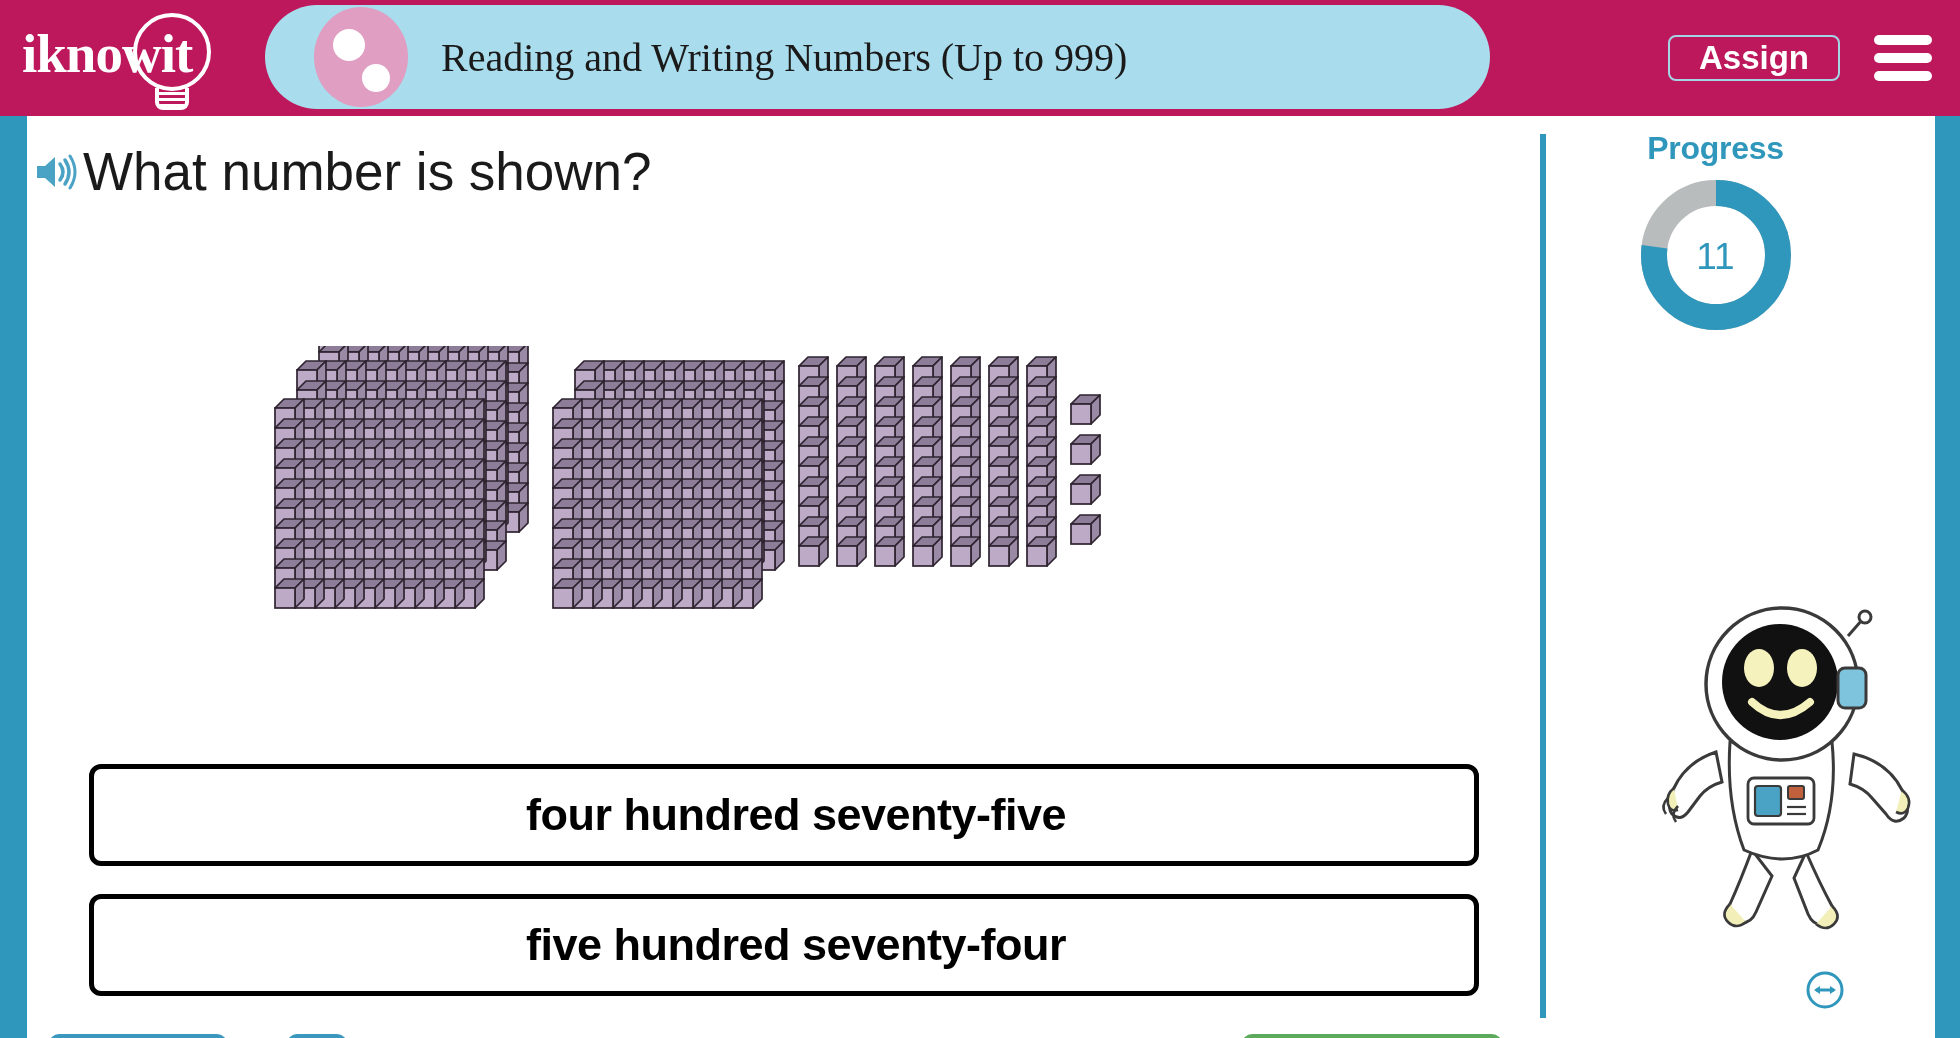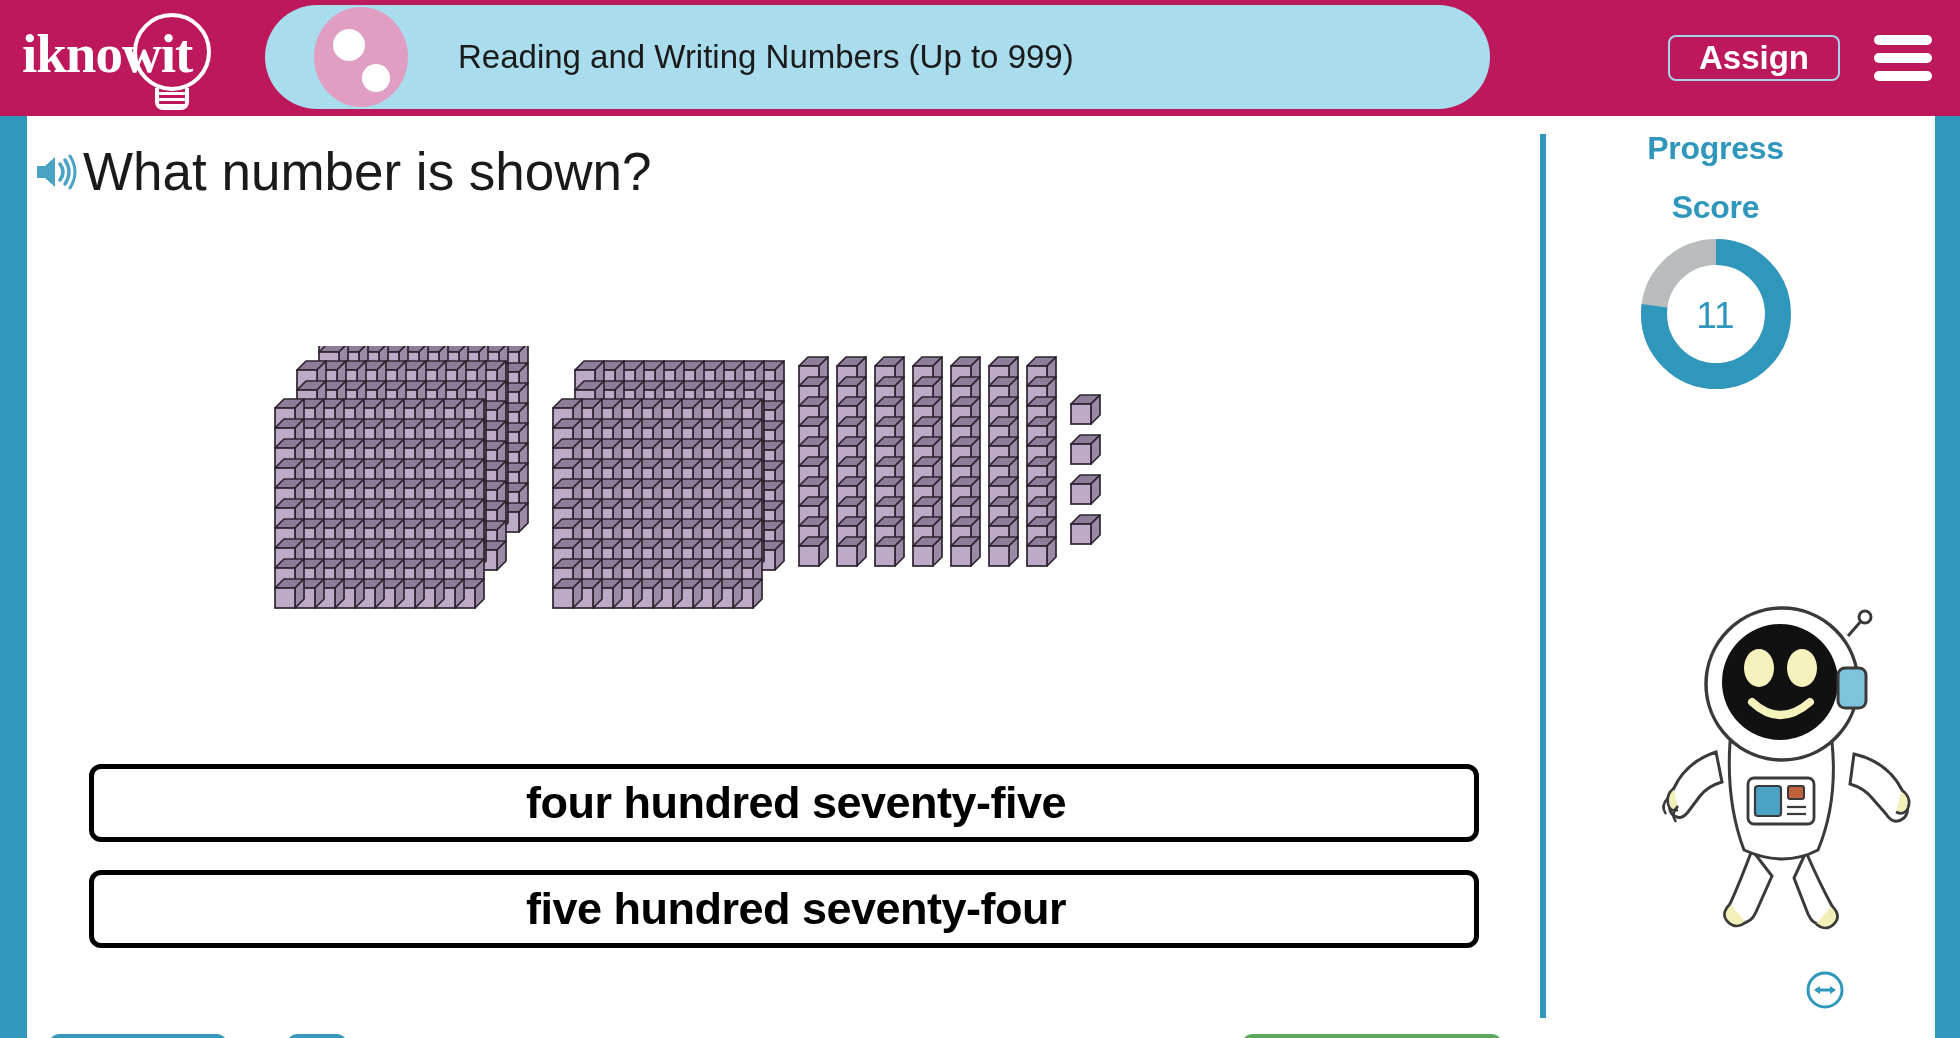--- a/index.html
+++ b/index.html
@@ -68,24 +68,25 @@
   }
   .title-dot .d1 {
     position: absolute; left: 19px; top: 22px;
     width: 32px; height: 32px; background: #fff; border-radius: 50%;
   }
   .title-dot .d2 {
     position: absolute; left: 48px; top: 57px;
     width: 28px; height: 28px; background: #fff; border-radius: 50%;
   }
   .title-text {
-    margin-left: 50px;
-    font-size: 33px;
+    margin-left: 33px;
+    font-size: 40px;
     color: #1a1a1a;
     white-space: nowrap;
+    font-family: Liberation Serif, serif;
   }
 
   .assign-btn {
     position: absolute; right: 120px; top: 35px;
     width: 172px; height: 46px;
     border: 2px solid #a5d4e5;
     border-radius: 8px;
     background: transparent;
     color: #ffffff;
     font-size: 33px;
@@ -142,21 +143,21 @@
   .blocks {
     position: absolute;
     left: 0; top: 230px;
     width: 1510px; height: 310px;
   }
   .blocks svg { display: block; }
 
   
   .options { position: absolute; left: 62px; top: 648px; width: 1390px; }
   .option {
-    width: 1390px; height: 78px;
+    width: 1390px; height: 102px;
     border: 5px solid #000000;
     border-radius: 12px;
     background: #ffffff;
     display: flex; align-items: center; justify-content: center;
     margin-bottom: 28px;
     cursor: pointer;
     font-size: 45px;
     font-weight: bold;
     color: #000000;
     font-stretch: condensed;
@@ -2053,21 +2054,20 @@
     <div class="pencil-btn">
       
     </div>
 
     <div class="submit-btn">Submit</div>
 
     <div class="panel">
 
       <div class="panel-label" style="margin-top:14px;">Progress</div>
 
-      <div class="panel-label" style="margin-top:22px;">Score</div>
       <div class="donut-wrap" style="margin-top:8px;">
         <div class="donut">
           <svg width="160" height="160" viewBox="0 0 160 160" id="score-ring">
             <circle cx="80" cy="80" r="62" fill="none" stroke="#b8bcbd" stroke-width="26"></circle>
             <circle id="score-arc" cx="80" cy="80" r="62" fill="none" stroke="#2f96bc" stroke-width="26" transform="rotate(-90 80 80)" stroke-dasharray="299.9592665647534 389.55748904513433"></circle>
           </svg>
           <div class="donut-value">11</div>
         </div>
       </div>
 

